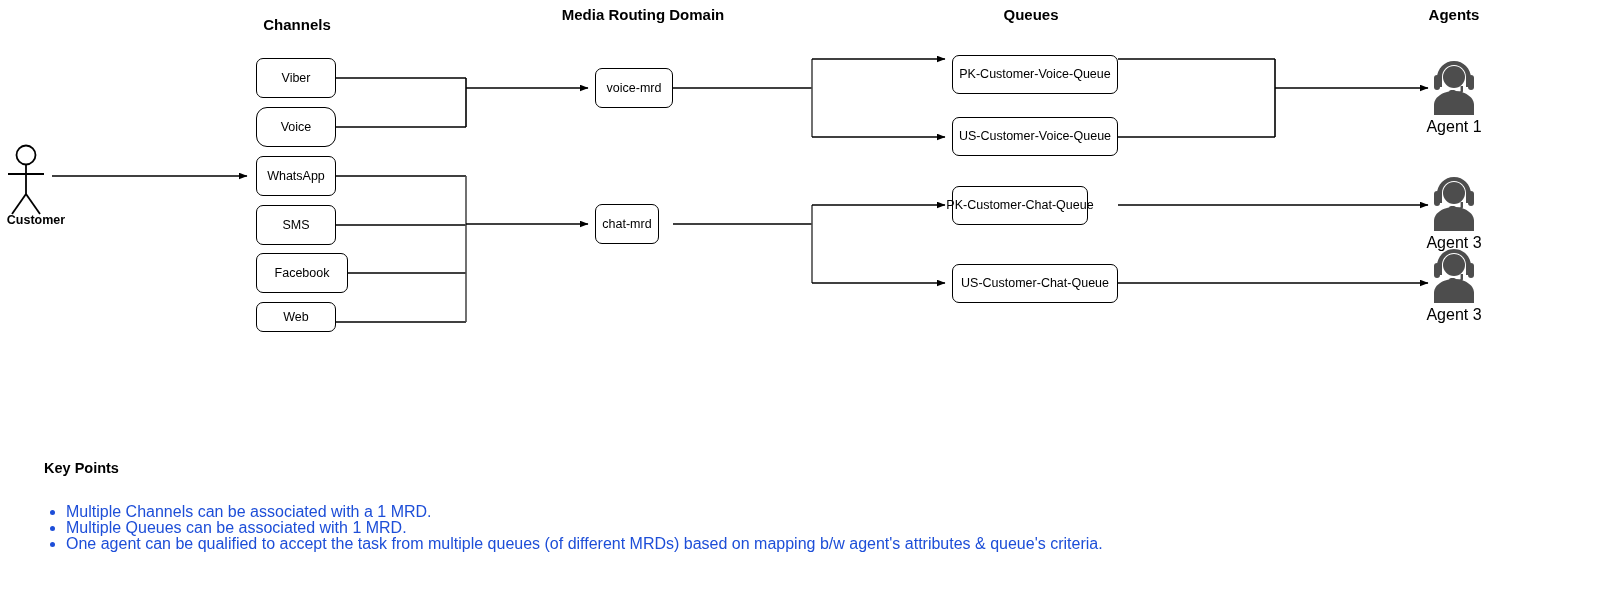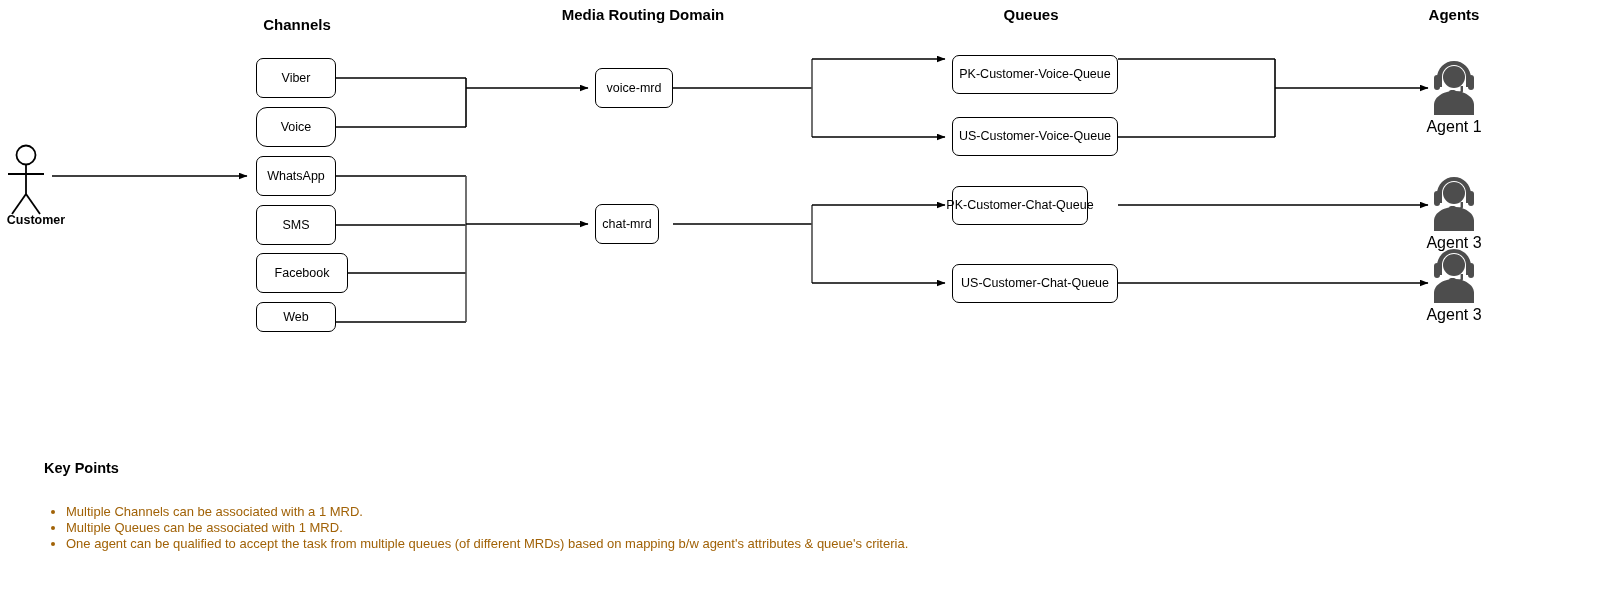--- a/index.html
+++ b/index.html
@@ -83,23 +83,23 @@
     font-size: 14.5px;
     font-weight: bold;
     margin: 0 0 28px 16px;
   }
   #kp-list {
     margin: 0;
     padding-left: 38px;
     list-style: disc;
   }
   #kp-list li {
-    font-size: 13px;
+    font-size: 16px;
     line-height: 16.2px;
-    color: #a16207;
+    color: #1d4ed8;
     white-space: nowrap;
   }
 </style>
 </head>
 <body>
 
 <div id="canvas">
 
   <svg class="svg-layer" viewBox="0 0 1604 611" width="1604" height="611" xmlns="http://www.w3.org/2000/svg">
     <defs>

